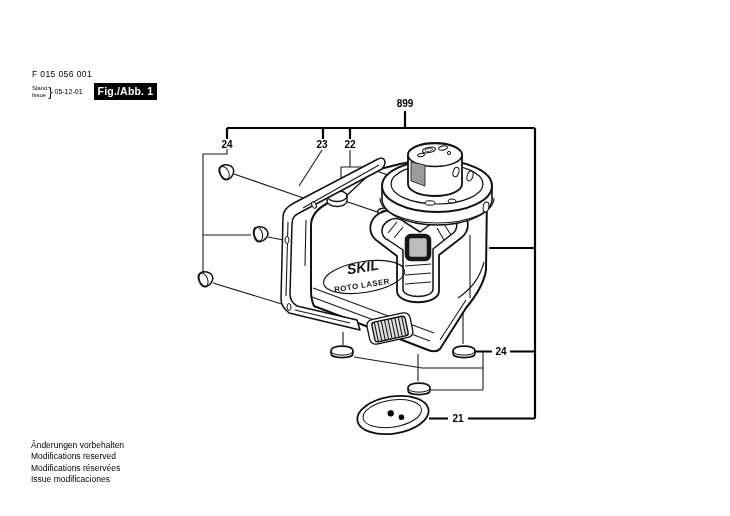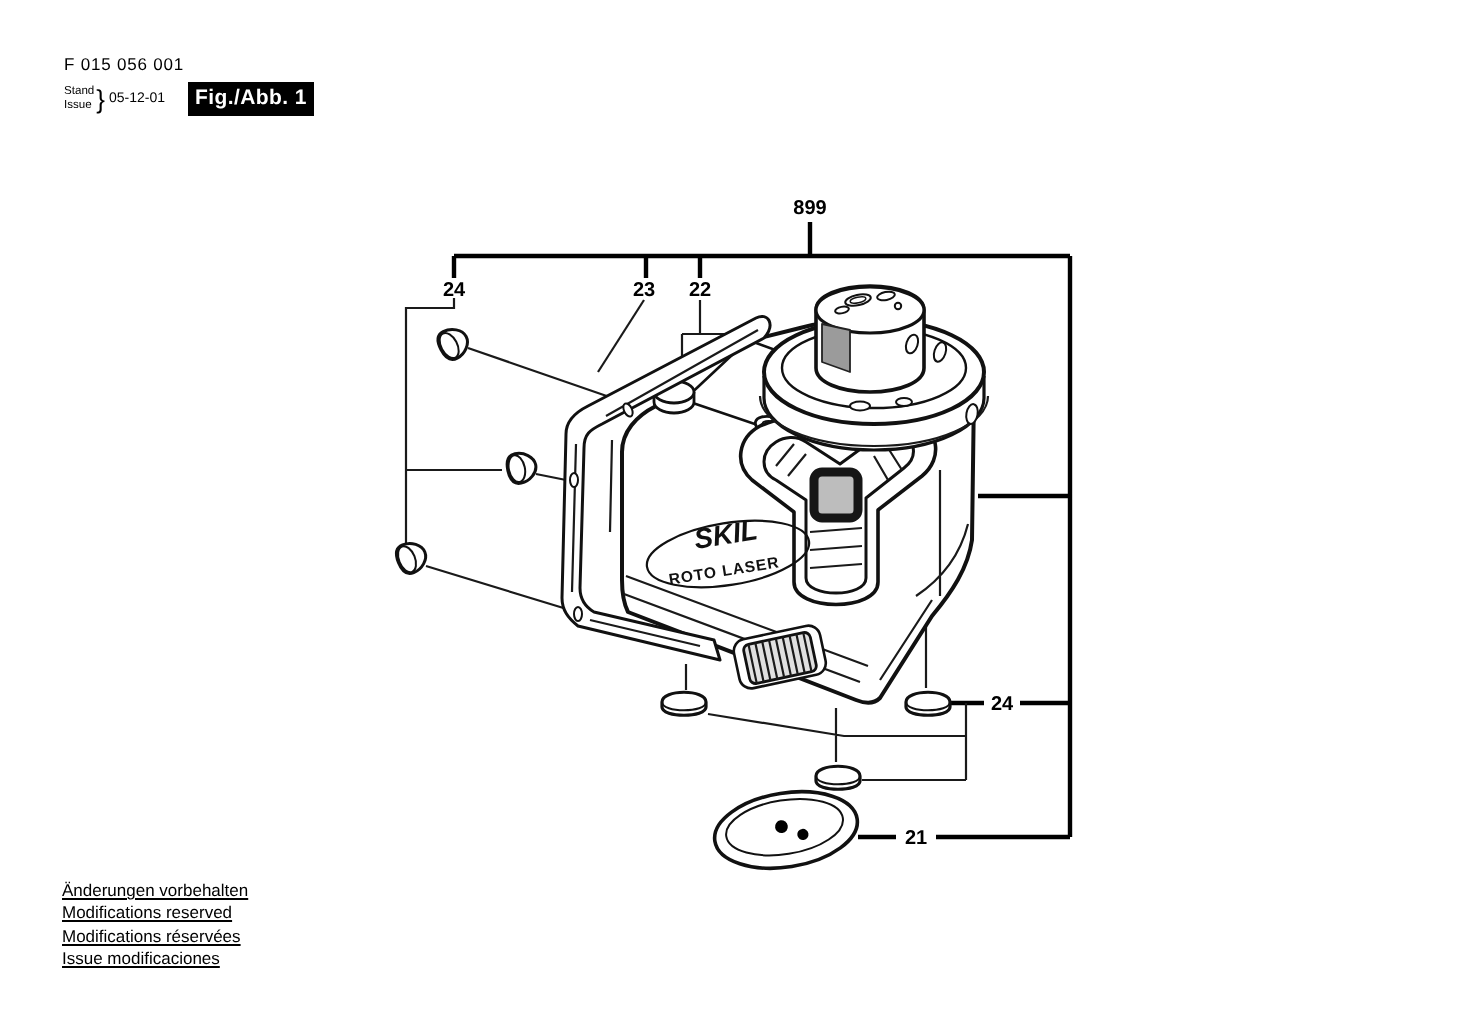--- a/index.html
+++ b/index.html
@@ -1,28 +1,28 @@
 <!DOCTYPE html>
 <html><head>
 <meta charset="utf-8">
 <style>
   html,body{margin:0;padding:0;background:#ffffff;}
   body{width:730px;height:516px;position:relative;overflow:hidden;
        font-family:"Liberation Sans",sans-serif;color:#000;}
   
   .hdr{position:absolute;left:32px;top:27px;}
-  .part-number{font-size:8.5px;letter-spacing:.4px;}
+  .part-number{font-size:8.5px;letter-spacing:.4px;margin-top:42px;}
   .hdr-row{display:flex;align-items:center;margin-top:4px;}
   .stand-issue{font-size:5.8px;line-height:6.2px;}
   .brace{font-size:13px;margin:0 2px 0 1px;}
   .rev-date{font-size:7px;margin-right:11px;}
   .fig-badge{background:#000;color:#fff;font-weight:bold;font-size:10.5px;
              padding:2px 4px 3px;letter-spacing:.2px;}
   
-  .ftr{position:absolute;left:31px;top:440px;font-size:8.5px;line-height:11.4px;text-decoration:underline;}
+  .ftr{position:absolute;left:31px;top:440px;font-size:8.5px;line-height:11.4px;}
   
   .diagram{position:absolute;left:0;top:0;}
   .ink{stroke:#111;fill:none;}
   .wht{fill:#fff;stroke:#111;}
   .thick{stroke:#000;stroke-width:2.2;fill:none;}
   .thin{stroke:#1a1a1a;stroke-width:1.1;fill:none;}
   .callout{font:bold 10px "Liberation Sans",sans-serif;fill:#000;}
   .skil-text{font:italic bold 14px "Liberation Sans",sans-serif;fill:#111;}
   .roto-text{font:bold 7.8px "Liberation Sans",sans-serif;letter-spacing:.5px;fill:#111;}
 </style>

